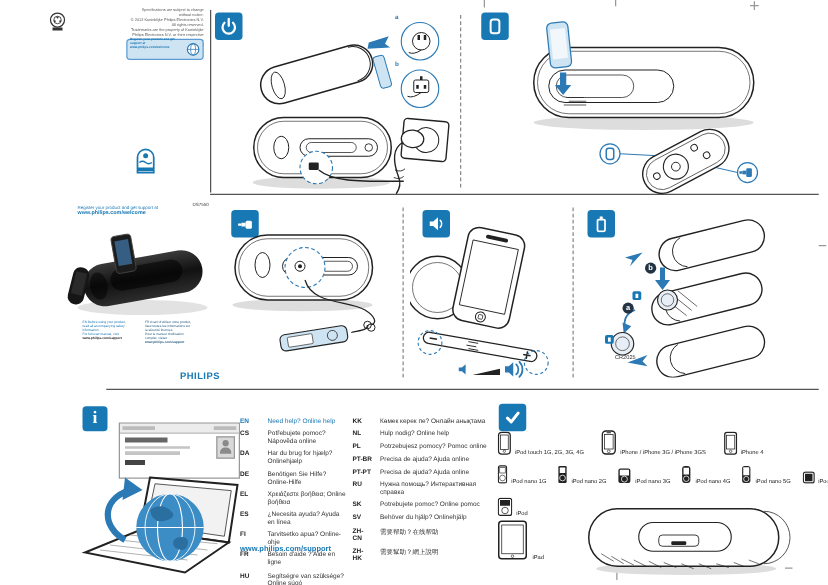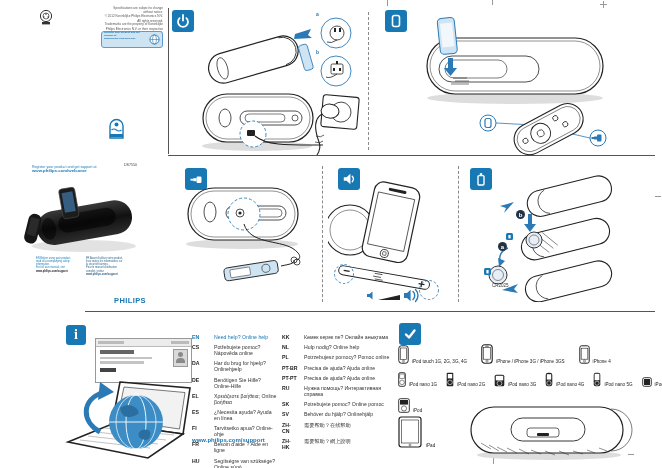--- a/index.html
+++ b/index.html
@@ -86,21 +86,21 @@
     </svg>
   </div>
   <svg class="abs" style="left:78px;top:112px;" width="17" height="24" viewBox="0 0 17 24">
     <path d="M2 22 V10 A6.5 6.5 0 0 1 15 10 V22 Z" fill="none" stroke="#1878b4" stroke-width="1.4"></path>
     <path d="M3.5 14 q2.5 -2 5 0 t5 0" fill="none" stroke="#1878b4" stroke-width="1.2"></path>
     <circle cx="8.5" cy="8.5" r="2" fill="#1878b4"></circle>
     <rect x="2" y="18" width="13" height="3" fill="#1878b4"></rect>
   </svg>
 </div>
 
-<div class="abs" style="left:10px;top:156px;width:140px;height:152px;">
+<div class="abs" style="left:40px;top:156px;width:140px;height:152px;">
   <div class="abs" style="left:114px;top:6px;font-size:5px;transform:scale(0.72);transform-origin:0 0;color:#444;">DS7550</div>
   <div class="abs" style="left:22px;top:8px;width:120px;">
     <div class="micro blue" style="transform:scale(0.72);width:140%;">
       <div>Register your product and get support at</div>
       <div style="font-weight:bold;font-size:6px;">www.philips.com/welcome</div>
     </div>
   </div>
   <svg class="abs" style="left:8px;top:22px;" width="128" height="78" viewBox="0 0 128 78">
     <defs>
       <linearGradient id="pg" x1="0" y1="0" x2="0" y2="1">

